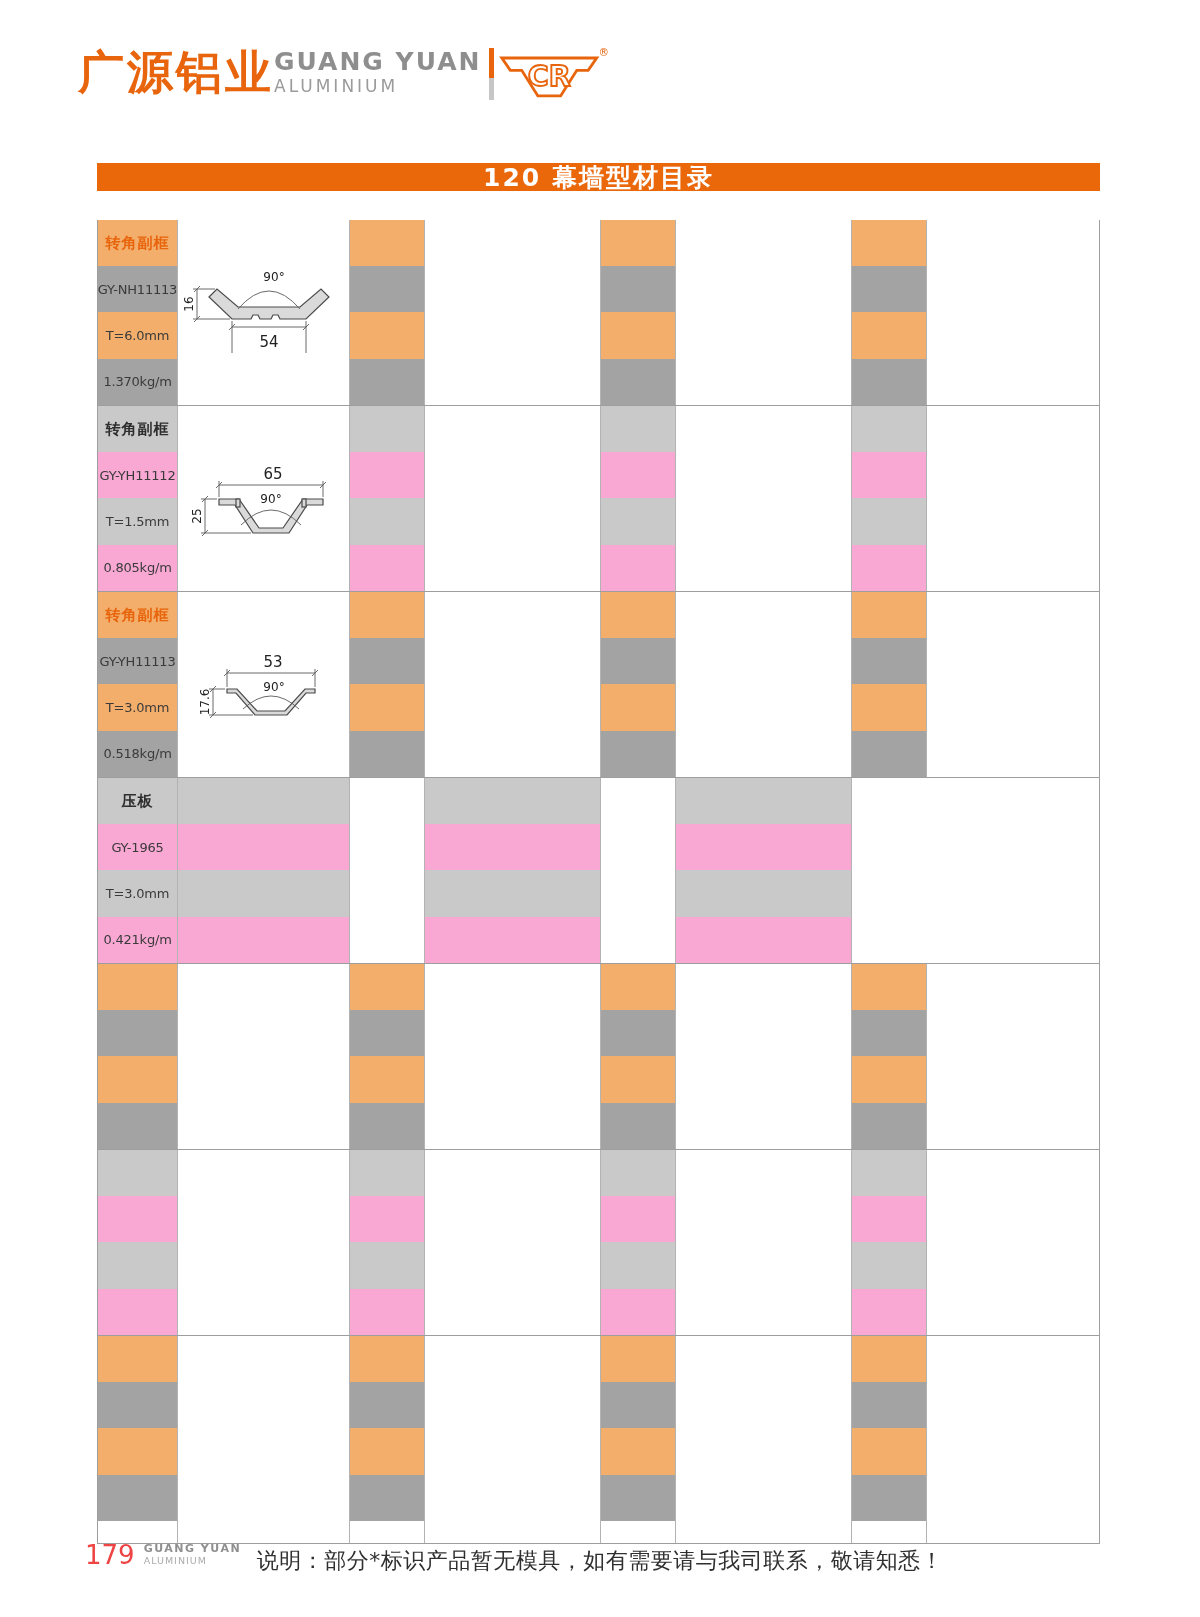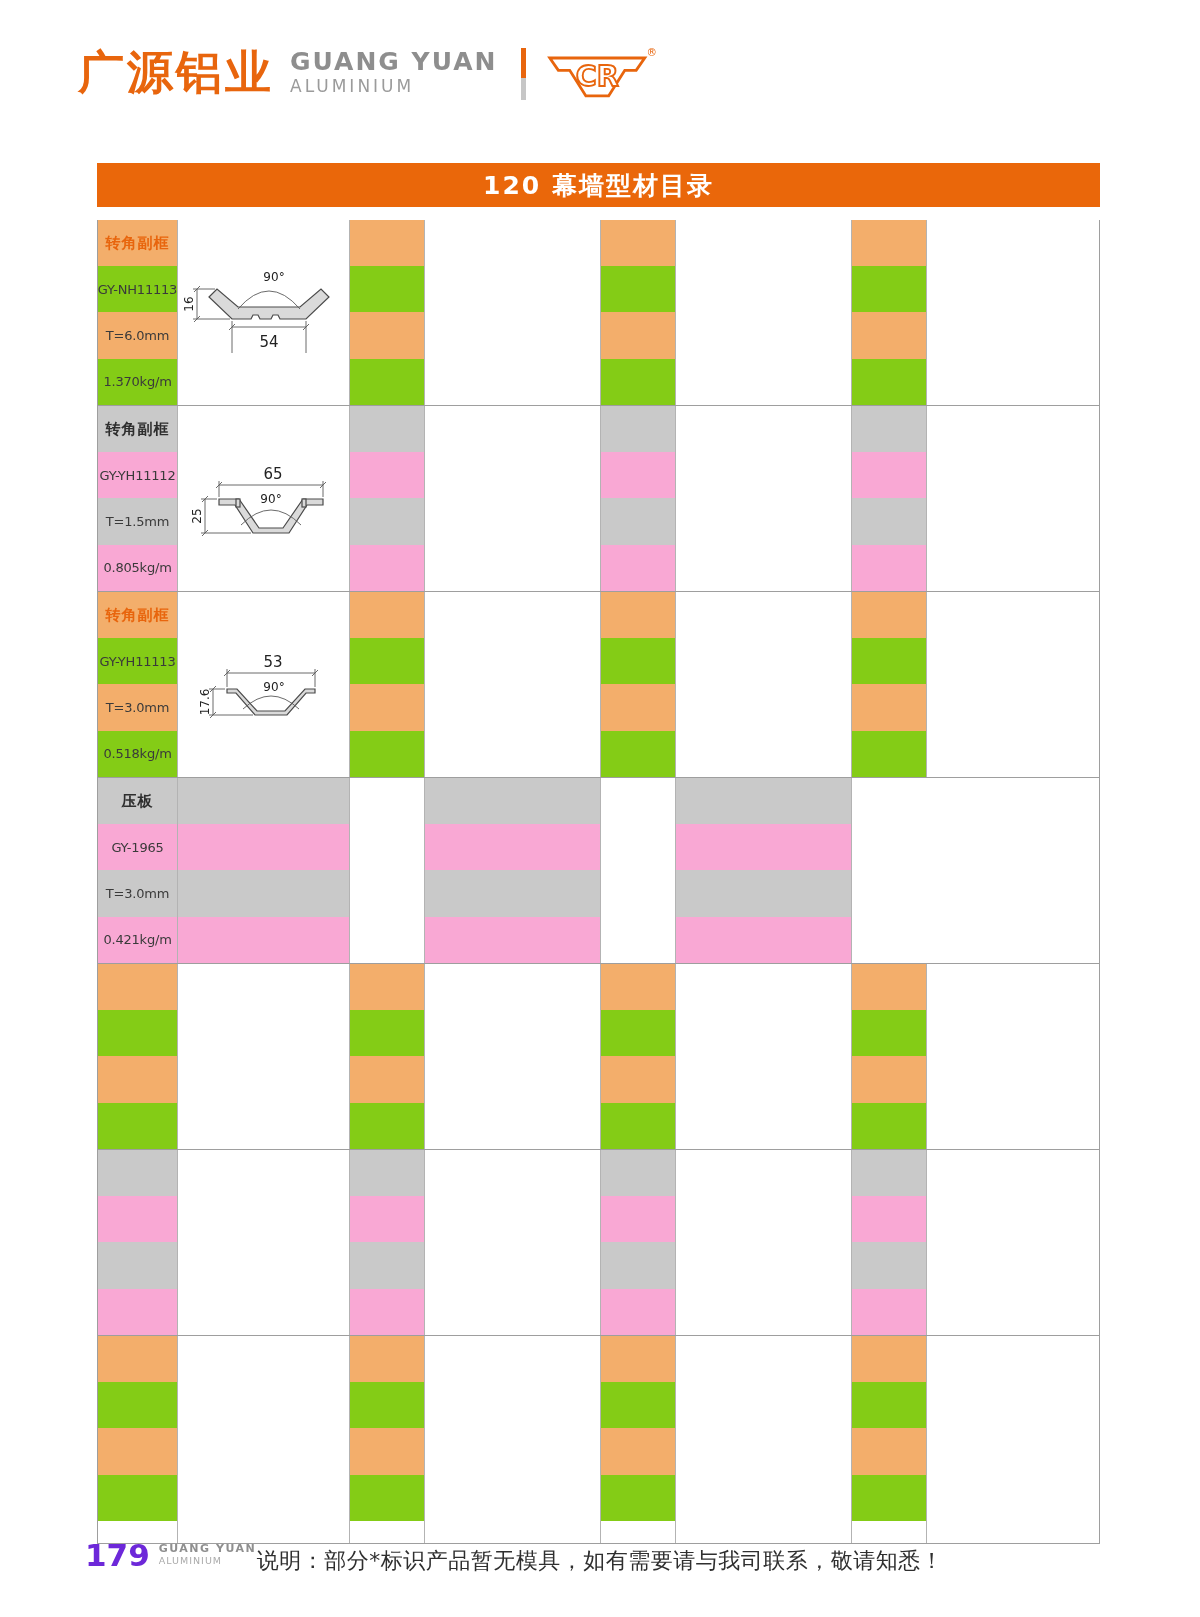--- a/index.html
+++ b/index.html
@@ -1,62 +1,62 @@
 <!DOCTYPE html>
 <html><head>
 <meta charset="utf-8">
 <style>
   html,body{margin:0;padding:0;background:#ffffff;font-family:"DejaVu Sans","Liberation Sans",sans-serif;}
   .page{position:relative;width:1200px;height:1617px;background:#fff;overflow:hidden;}
 
   
-  .brand{position:absolute;top:46px;left:78px;display:flex;align-items:flex-start;gap:16px;}
+  .brand{position:absolute;top:46px;left:78px;display:flex;align-items:flex-start;}
   .brand-cn{font-size:46px;font-weight:900;color:#E8650D;letter-spacing:3px;line-height:52px;}
   .brand-en{margin-top:2px;}
   .brand-en1{font-size:25px;font-weight:bold;color:#8E8E8E;letter-spacing:2px;line-height:27px;}
   .brand-en2{font-size:17px;color:#9B9B9B;letter-spacing:3px;line-height:22px;}
   .brand-sep{width:5px;height:52px;margin:2px 4px 0 8px;display:flex;flex-direction:column;}
   .sep-top{flex:0 0 30px;background:#E8650D;}
   .sep-bot{flex:1;background:#C6C6C6;}
   .brand-mark svg{display:block;}
 
   
-  .title-bar{position:absolute;top:163px;left:97px;width:1003px;height:44px;background:#EA670A;
+  .title-bar{position:absolute;top:163px;left:97px;width:1003px;height:28px;background:#EA670A;
              display:flex;align-items:center;justify-content:center;}
   .title-bar span{color:#fff;font-size:25px;font-weight:bold;letter-spacing:2px;}
 
   
   .catalog{position:absolute;top:207px;left:97px;width:1003px;border:1px solid #9E9E9E;border-top:none;box-sizing:border-box;margin-top:13px;}
   .row{display:grid;grid-template-columns:80px 172px 75px 176px 75px 176px 75px 1fr;height:186px;
        border-bottom:1px solid #9E9E9E;box-sizing:border-box;}
   .row:last-child{height:207px;border-bottom:none;}
   .row>*{border-right:1px solid #B3B3B3;box-sizing:border-box;}
   .row>*:last-child{border-right:none;}
   .lc{display:flex;flex-direction:column;background:#fff;}
   .st{display:flex;align-items:center;justify-content:center;height:46.2px;flex:0 0 46.2px;
       font-style:normal;font-size:13px;color:#3A3A3A;letter-spacing:-0.2px;white-space:nowrap;overflow:hidden;}
   .o .st:nth-child(1),.o .st:nth-child(3){background:#F3AE6B;}
-  .o .st:nth-child(2),.o .st:nth-child(4){background:#84cc16;}
+  .o .st:nth-child(2),.o .st:nth-child(4){background:#a3a3a3;}
   .g .st:nth-child(1),.g .st:nth-child(3){background:#C9C9C9;}
   .g .st:nth-child(2),.g .st:nth-child(4){background:#f9a8d4;}
   .cat{font-size:15px;font-weight:bold;letter-spacing:1px;}
   .o .cat{color:#E8650D;}
   .g .cat{color:#2E2E2E;}
   .cc{background:#fff;display:flex;align-items:center;justify-content:center;}
 
   
   svg .prof{fill:#DADADA;stroke:#4A4A4A;stroke-width:1.2;}
   svg .dim{stroke:#5A5A5A;stroke-width:0.9;fill:none;}
   svg .dt{font-family:"DejaVu Sans",sans-serif;font-size:12px;fill:#222;}
   svg .dt2{font-family:"DejaVu Sans",sans-serif;font-size:15px;fill:#222;}
 
   
   .footer{position:absolute;top:1540px;left:0;width:1200px;height:50px;}
   .pn-block{position:absolute;left:85px;top:0;display:flex;gap:9px;align-items:flex-start;}
-  .page-num{font-size:31px;font-weight:700;color:#6d28d9;line-height:30px;}
+  .page-num{font-size:26px;font-weight:400;color:#ef4444;line-height:30px;}
   .fbrand{margin-top:2px;}
   .fbrand1{font-size:11px;font-weight:bold;color:#8F8F8F;letter-spacing:1.5px;line-height:13px;}
   .fbrand2{font-size:9.5px;color:#ABABAB;letter-spacing:1px;line-height:12px;}
   .note{text-align:center;padding-top:6px;font-size:22px;color:#2F2F2F;letter-spacing:0.5px;}
 </style>
 </head>
 <body>
 
 <div class="page">
 

